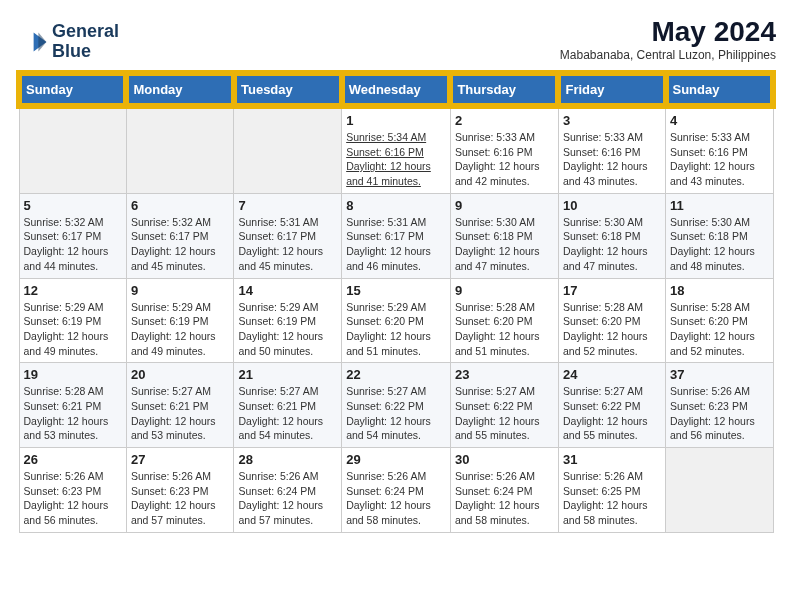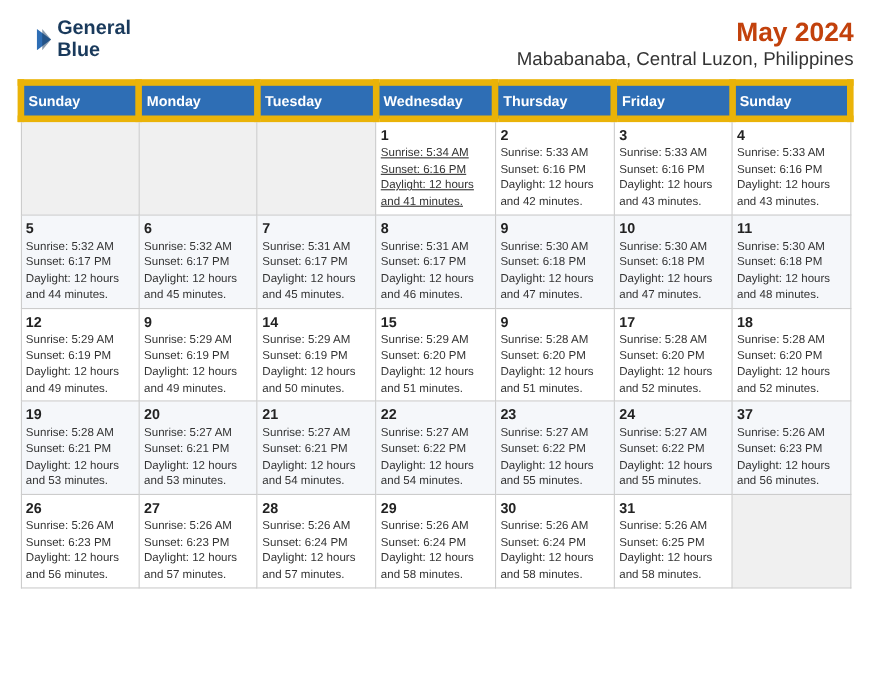--- a/index.html
+++ b/index.html
@@ -6,21 +6,21 @@
     body {
       font-family: Arial, sans-serif;
       background: #fff;
       width: 792px;
       min-height: 612px;
       padding: 16px;
     }
     .header {
       display: flex;
       justify-content: space-between;
-      align-items: flex-start;
+      align-items: flex-end;
       margin-bottom: 8px;
     }
     .logo {
       display: flex;
       align-items: center;
       gap: 4px;
     }
     .logo-text {
       font-size: 18px;
       font-weight: bold;
@@ -28,26 +28,26 @@
       line-height: 1.1;
     }
     .logo-icon {
       width: 32px;
       height: 32px;
     }
     .title-block {
       text-align: right;
     }
     .month-year {
-      font-size: 24px;
+      font-size: 28px;
       font-weight: bold;
-      color: #c2410c;
+      color: #0f172a;
     }
     .location {
-      font-size: 17px;
+      font-size: 12px;
       color: #333;
     }
     .calendar {
       width: 100%;
       border-collapse: collapse;
       font-size: 11px;
     }
     .calendar thead tr th {
       background: #2e6eb5;
       color: #fff;

